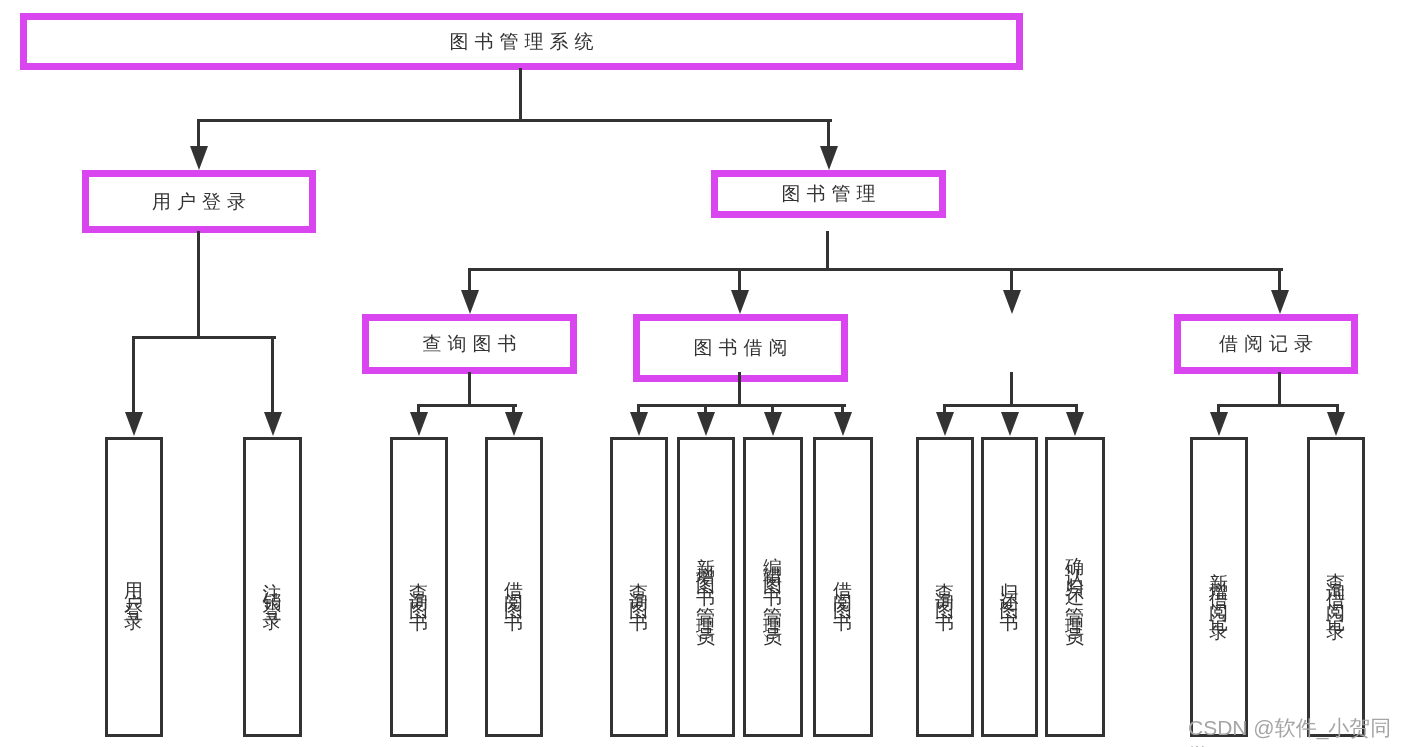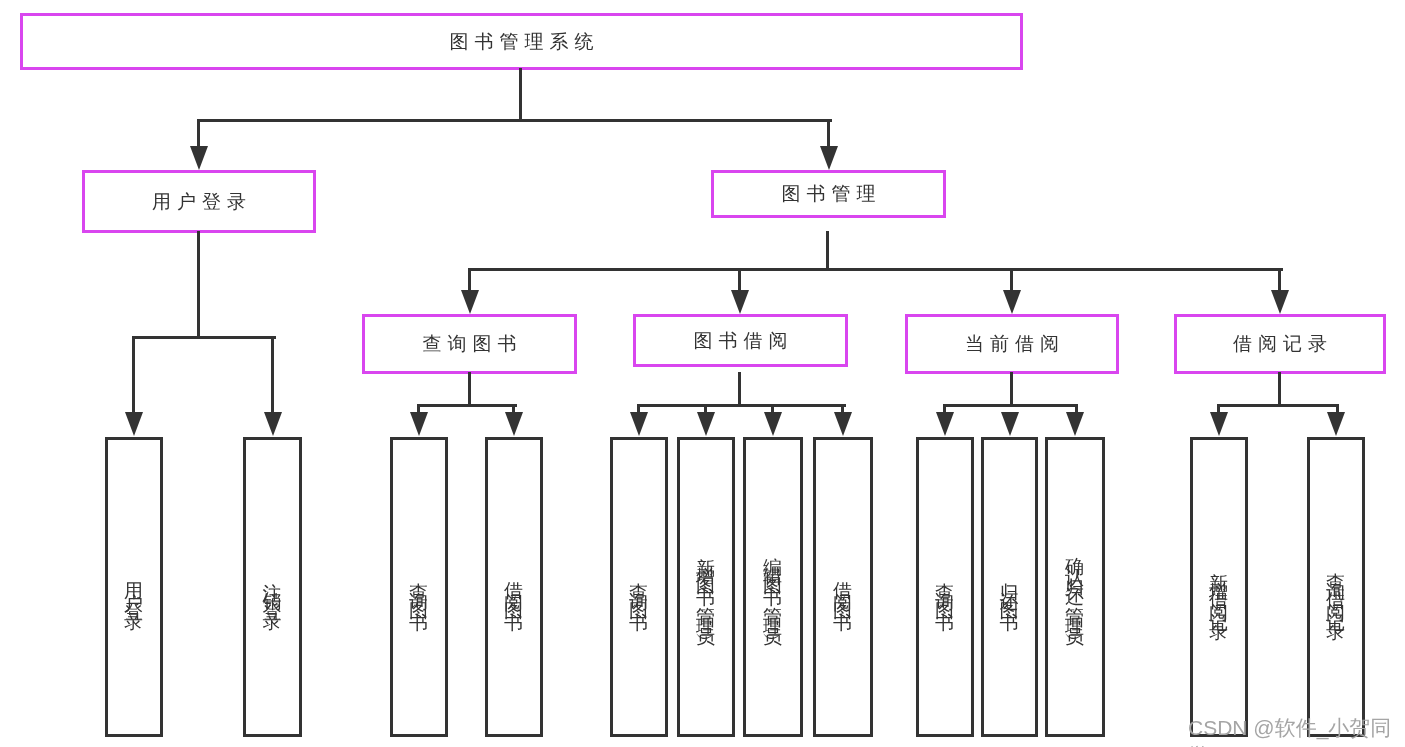--- a/index.html
+++ b/index.html
@@ -1,21 +1,21 @@
 <!DOCTYPE html>
 <html><head>
 <meta charset="utf-8">
 <style>
   html,body{margin:0;padding:0;background:#ffffff;}
   .stage{
     position:relative;width:1405px;height:747px;background:#ffffff;
     font-family:"Liberation Sans","DejaVu Sans",sans-serif;color:#333333;overflow:hidden;
   }
   .box{
-    position:absolute;background:#ffffff;border:3px solid #d946ef;box-sizing:border-box;
+    position:absolute;background:#ffffff;border:7px solid #d946ef;box-sizing:border-box;
     display:flex;align-items:center;justify-content:center;
     font-size:19px;letter-spacing:6px;white-space:nowrap;
   }
   .box .lbl{transform:translateX(3px);} 
   .leaf{
     position:absolute;background:#ffffff;border:3px solid #333333;box-sizing:border-box;
     top:437px;height:300px;display:flex;align-items:center;justify-content:center;
   }
   .leaf .vtxt{
     writing-mode:vertical-rl;text-orientation:mixed;
@@ -47,29 +47,26 @@
   </div>
 
   <div class="box" style="left:711px;top:170px;width:235px;height:48px;">
     <span class="lbl">图书管理</span>
   </div>
 
   <div class="box" style="left:362px;top:314px;width:215px;height:60px;">
     <span class="lbl">查询图书</span>
   </div>
 
-  <div class="box" style="left:633px;top:314px;width:215px;height:53px;">
+  <div class="box" style="left:633px;top:314px;width:215px;height:68px;">
     <span class="lbl">图书借阅</span>
   </div>
 
-  <div class="box" style="left:905px;top:314px;width:214px;height:60px;">
-    <span class="lbl">当前借阅</span>
-  </div>
 
-  <div class="box" style="left:1174px;top:314px;width:212px;height:60px;">
+  <div class="box" style="left:1174px;top:314px;width:184px;height:60px;">
     <span class="lbl">借阅记录</span>
   </div>
 
   <div class="leaf" style="left:105px;width:58px;">
     <span class="vtxt">用户登录</span>
   </div>
   <div class="leaf" style="left:243px;width:59px;">
     <span class="vtxt">注销登录</span>
   </div>
 

